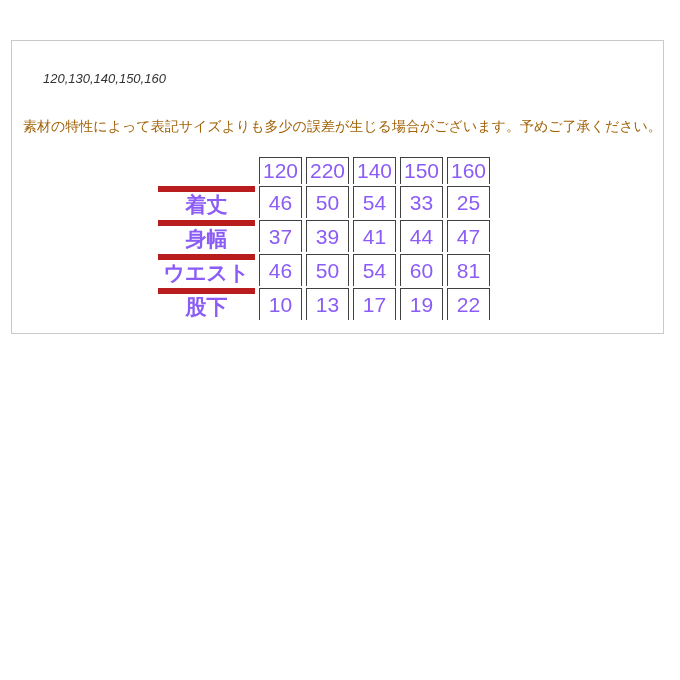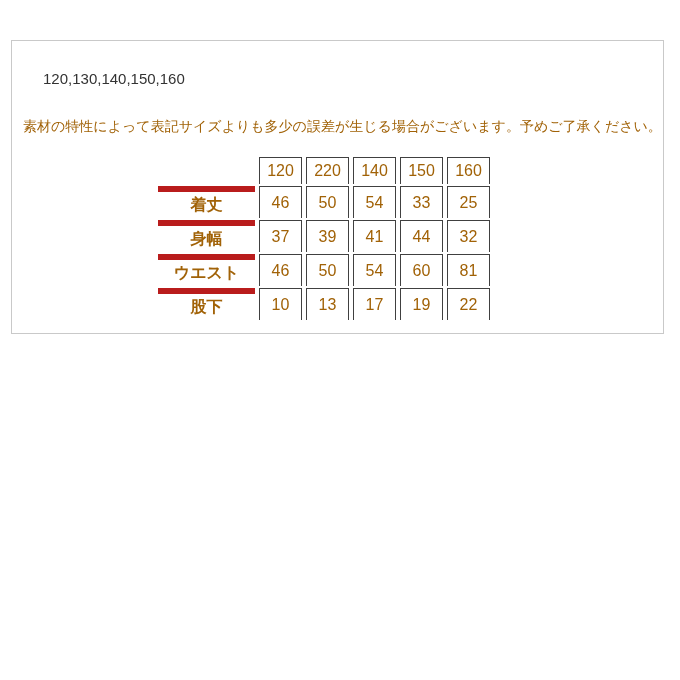--- a/index.html
+++ b/index.html
@@ -20,38 +20,39 @@
     left: 11px;
     top: 40px;
     width: 653px;
     height: 294px;
     box-sizing: border-box;
     border: 1px solid #c9c9c9;
     background: #ffffff;
   }
   .sizes-line {
     margin: 27px 0 0 31px;
-    font-size: 15px;
+    font-size: 13px;
     line-height: 22px;
     color: #333333;
     letter-spacing: 0px;
+    font-style: italic;
   }
   .notice {
     margin: 26px 12px 0 11px;
     font-size: 14px;
     line-height: 20px;
     color: #a16207;
     white-space: nowrap;
   }
   table.size-table {
     border-collapse: separate;
     border-spacing: 4px 2px;
     margin: 19px 0 0 142px;
-    font-size: 16px;
-    color: #a16207;
+    font-size: 21px;
+    color: #8b5cf6;
     table-layout: fixed;
   }
   table.size-table th,
   table.size-table td {
     text-align: center;
     vertical-align: middle;
     padding: 3px 0;
     line-height: 20px;
     font-weight: normal;
     height: 20px;
@@ -107,21 +108,21 @@
           <td class="value-cell">54</td>
           <td class="value-cell">33</td>
           <td class="value-cell">25</td>
         </tr>
         <tr>
           <th class="row-label">身幅</th>
           <td class="value-cell">37</td>
           <td class="value-cell">39</td>
           <td class="value-cell">41</td>
           <td class="value-cell">44</td>
-          <td class="value-cell">32</td>
+          <td class="value-cell">47</td>
         </tr>
         <tr>
           <th class="row-label">ウエスト</th>
           <td class="value-cell">46</td>
           <td class="value-cell">50</td>
           <td class="value-cell">54</td>
           <td class="value-cell">60</td>
           <td class="value-cell">81</td>
         </tr>
         <tr>

